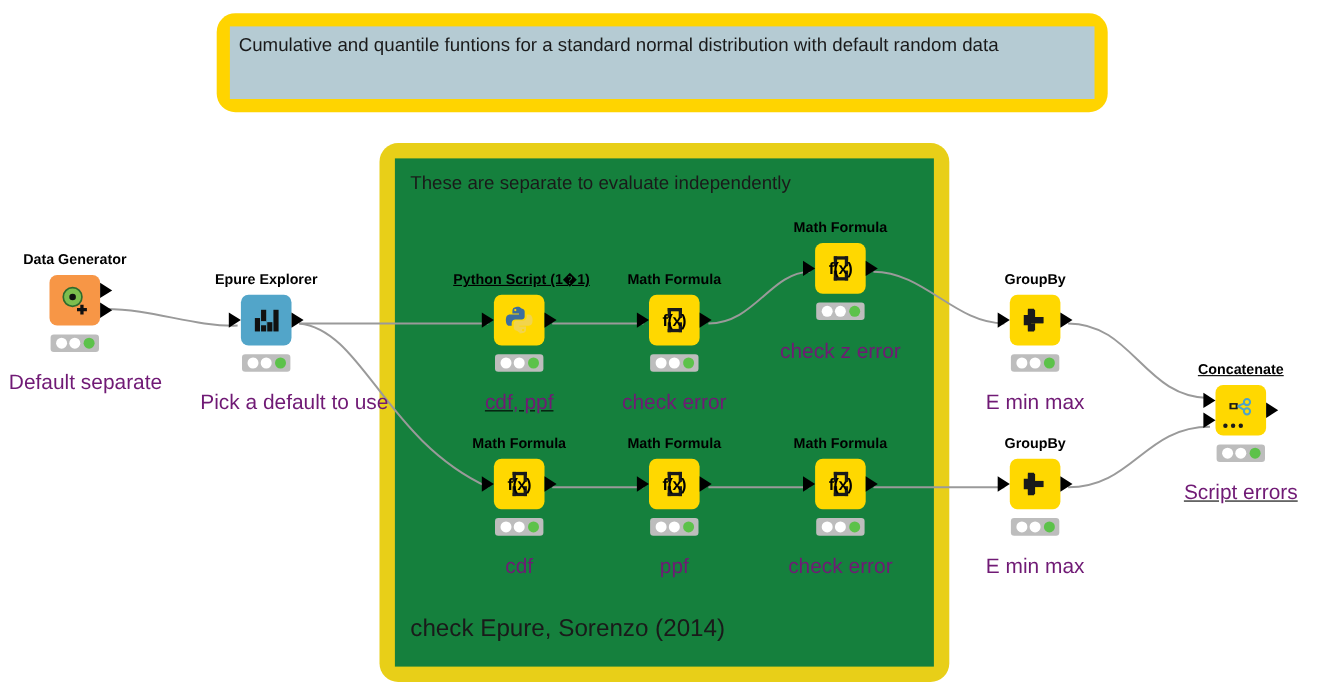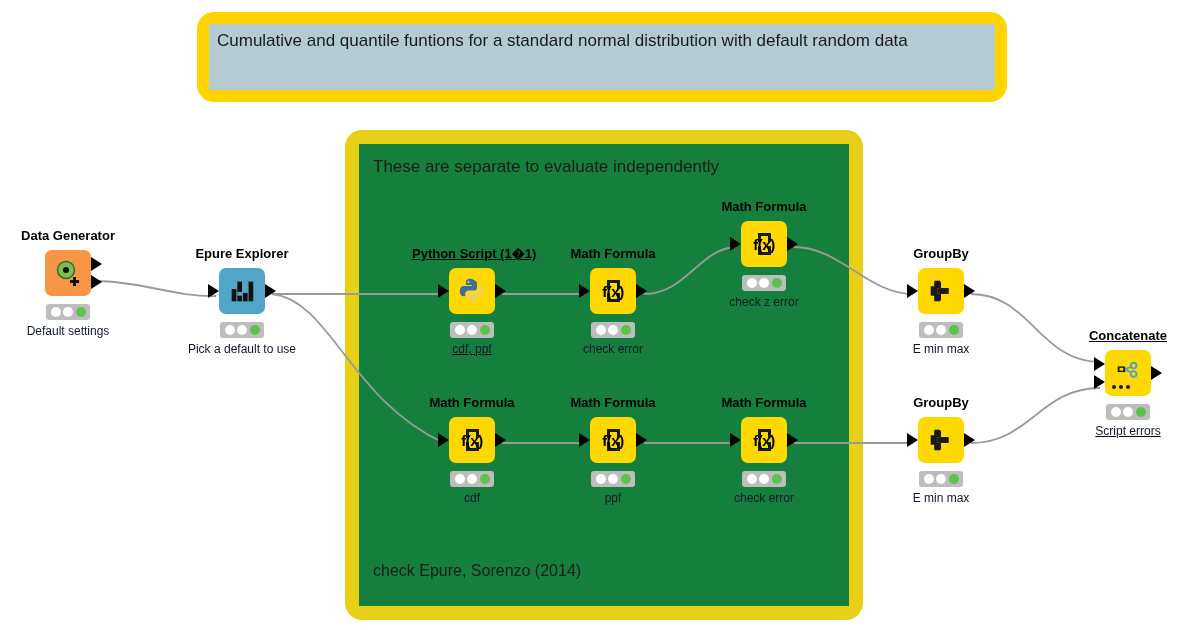--- a/index.html
+++ b/index.html
@@ -67,21 +67,21 @@
     top: 12px;
     font-size: 17px;
     line-height: 22px;
     color: #1a1a1a;
     white-space: nowrap;
   }
   .ann-text-bottom {
     position: absolute;
     left: 14px;
     bottom: 24px;
-    font-size: 16px;
+    font-size: 22px;
     line-height: 22px;
     color: #1a1a1a;
     white-space: nowrap;
   }
 
   
   #edges {
     position: absolute;
     left: 0; top: 0;
     width: 1200px;
@@ -153,24 +153,24 @@
     box-sizing: border-box;
   }
   .lamp {
     width: 10px; height: 10px;
     border-radius: 50%;
     background: #FFFFFF;
   }
   .lamp.on { background: #5CC24A; }
 
   .node-label {
-    font-size: 12px;
+    font-size: 19px;
     line-height: 18px;
-    color: #0f172a;
-    margin-top: 2px;
+    color: #701a75;
+    margin-top: 20px;
     white-space: nowrap;
   }
 
   
   .icon-fx {
     font-family: "Liberation Sans", sans-serif;
     font-size: 15px;
     font-weight: bold;
     color: #000;
     position: relative;
@@ -272,21 +272,21 @@
             </svg>
             <span class="port out up"></span>
             <span class="port out dn"></span>
           </div>
         </div>
         <div class="status">
           <span class="lamp"></span>
           <span class="lamp"></span>
           <span class="lamp on"></span>
         </div>
-        <div class="node-label">Default settings</div>
+        <div class="node-label">Default separate</div>
       </div>
       <div class="node" style="left: 242px; top: 246px;">
         <div class="node-title">Epure Explorer</div>
         <div class="node-figure">
           <div class="node-box box-blue">
             <svg width="30" height="30" viewBox="0 0 32 32">
               <rect x="5" y="14" width="5" height="13" fill="#111"></rect>
               <rect x="11" y="6" width="5" height="21" fill="#111"></rect>
               <rect x="17" y="18" width="5" height="9" fill="#111"></rect>
               <rect x="23" y="6" width="5" height="21" fill="#111"></rect>

